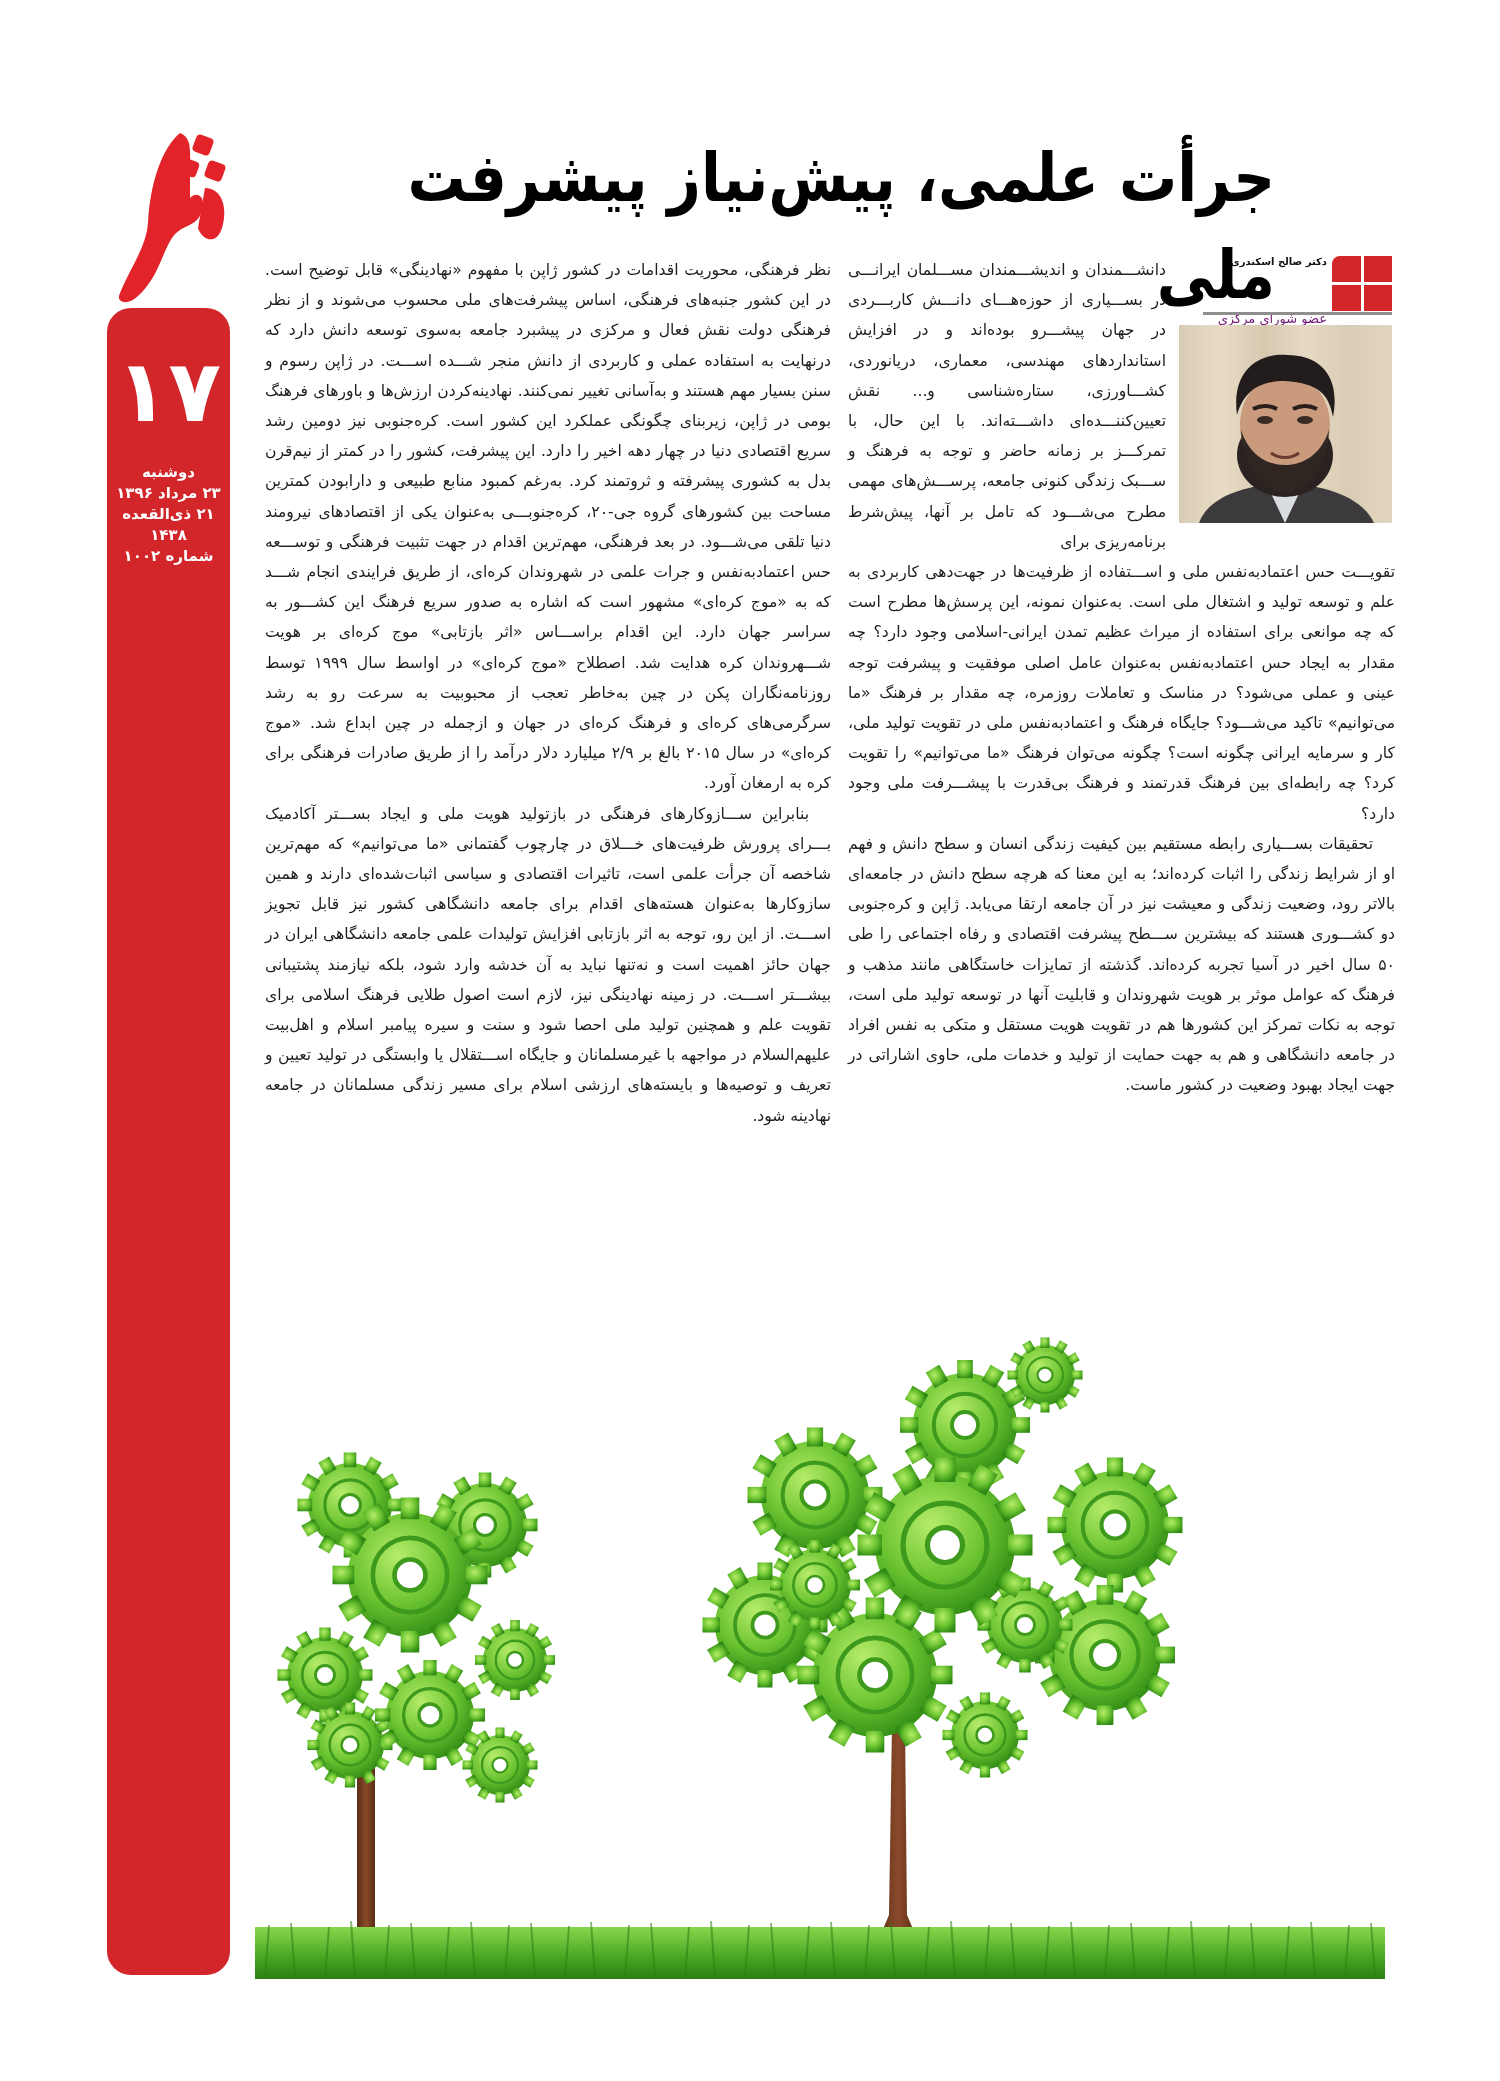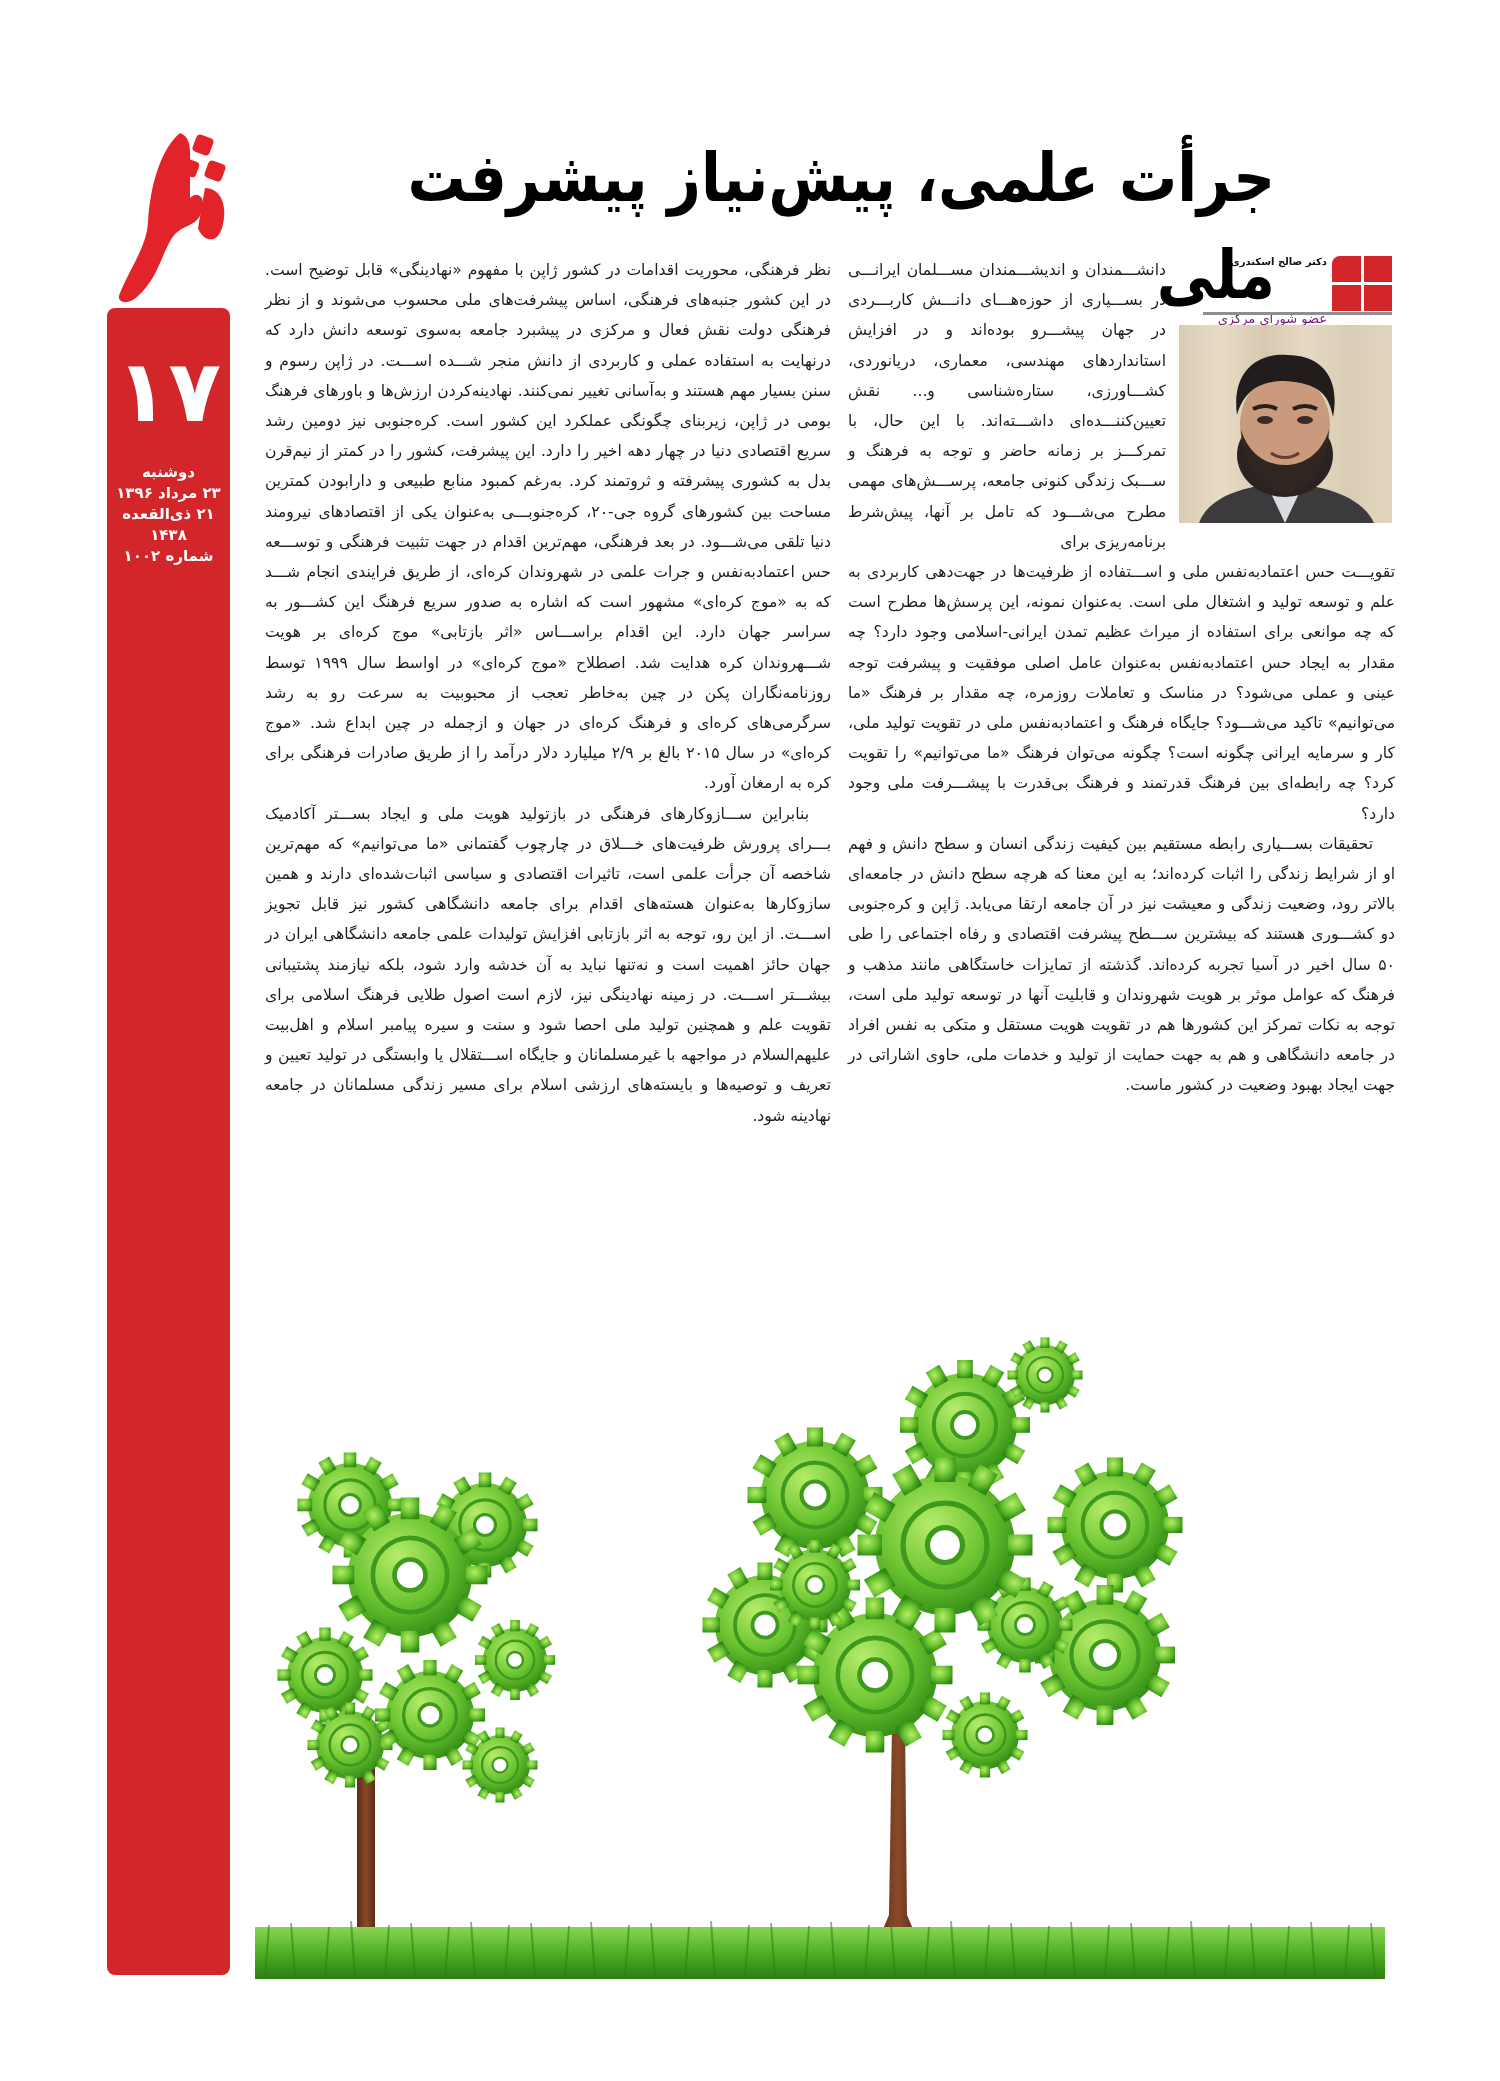--- a/index.html
+++ b/index.html
@@ -5,21 +5,21 @@
   * { box-sizing: border-box; margin: 0; padding: 0; }
   html, body { width: 1500px; height: 2081px; background: #ffffff; overflow: hidden; }
   body { position: relative; font-family: "DejaVu Sans", sans-serif; color: #1a1a1a; }
 
   
   .logo {
     position: absolute; left: 110px; top: 128px; width: 120px; height: 175px;
   }
   .sidebar {
     position: absolute; left: 107px; top: 308px; width: 123px; height: 1667px;
-    background: #d3262b; border-radius: 8px;
+    background: #d3262b; border-radius: 24px;
     color: #ffffff; text-align: center; direction: rtl;
   }
   .page-number {
     margin-top: 40px; font-family: "DejaVu Sans", sans-serif;
     font-size: 86px; font-weight: bold; line-height: 1; letter-spacing: 2px;
   }
   .issue-meta { margin-top: 28px; font-size: 15px; font-weight: bold; line-height: 21px; }
 
   
   .headline {

